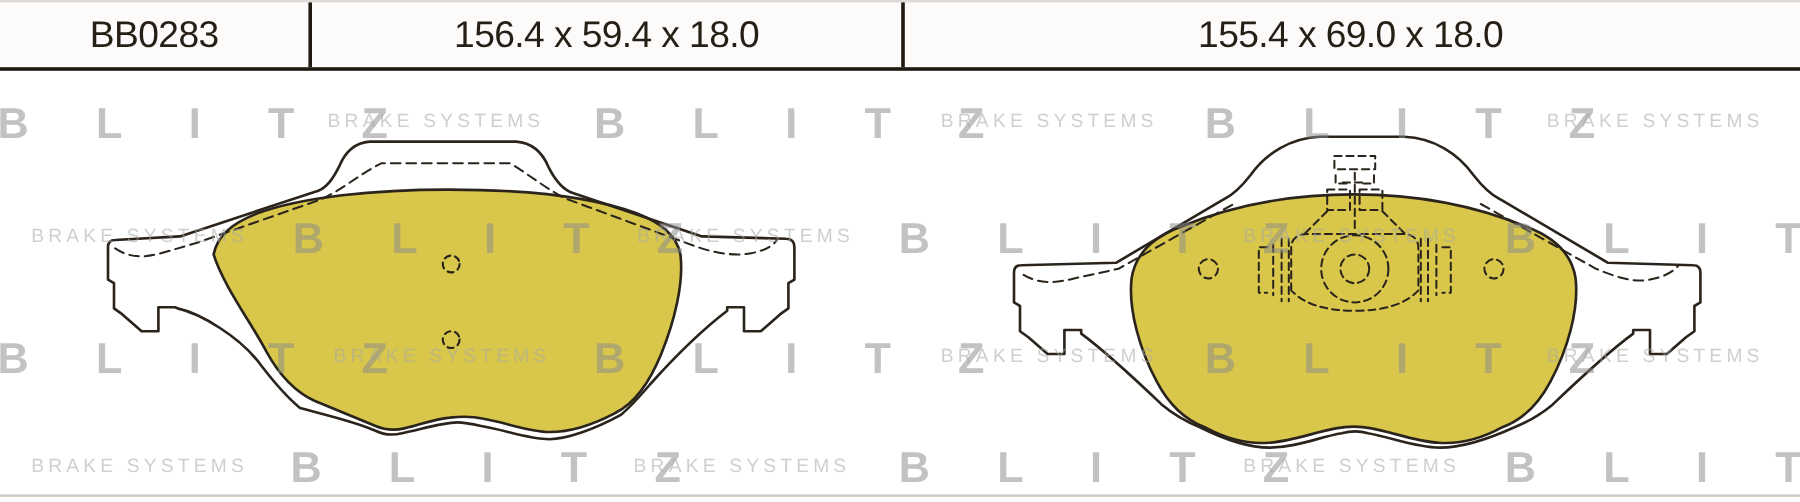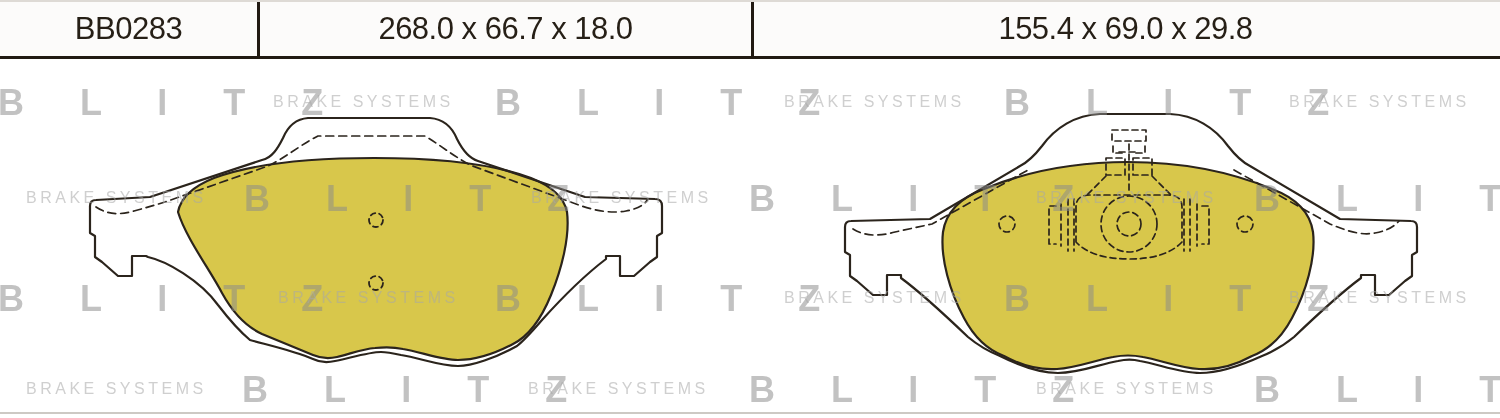--- a/index.html
+++ b/index.html
@@ -39,24 +39,24 @@
 </head>
 <body>
 
 <div class="stage">
 
   <div class="hdr">
     <div class="hdr-cell c1">
       <span>BB0283</span>
     </div>
     <div class="hdr-cell c2">
-      <span>268.0 x 66.7 x 18.0</span>
+      <span>156.4 x 59.4 x 18.0</span>
     </div>
     <div class="hdr-cell c3">
-      <span>155.4 x 69.0 x 29.8</span>
+      <span>155.4 x 69.0 x 18.0</span>
     </div>
   </div>
 
   <svg class="draw-layer" viewBox="0 0 1500 418" xmlns="http://www.w3.org/2000/svg">
     <g stroke="#2b241c" fill="none" stroke-linejoin="round" stroke-linecap="round">
 
       <g>
 
         <path fill="#d8c74b" stroke-width="2.2" d="
           M 178,212

